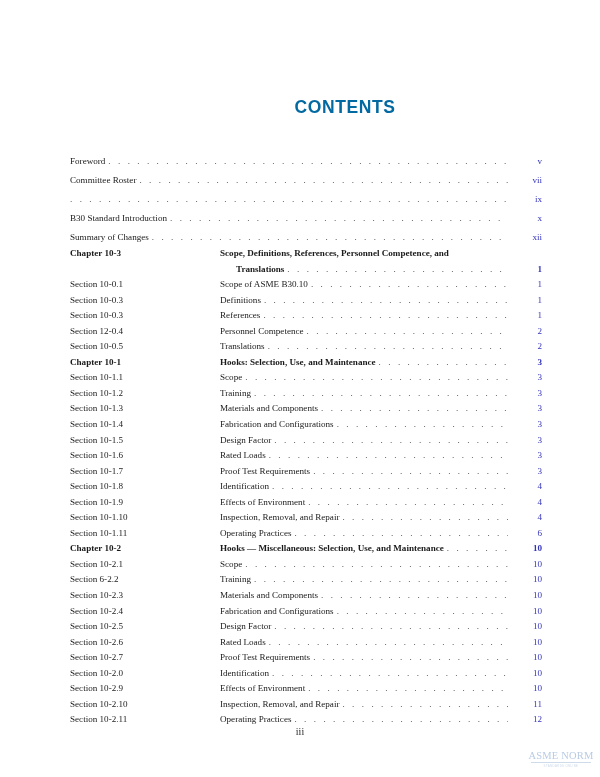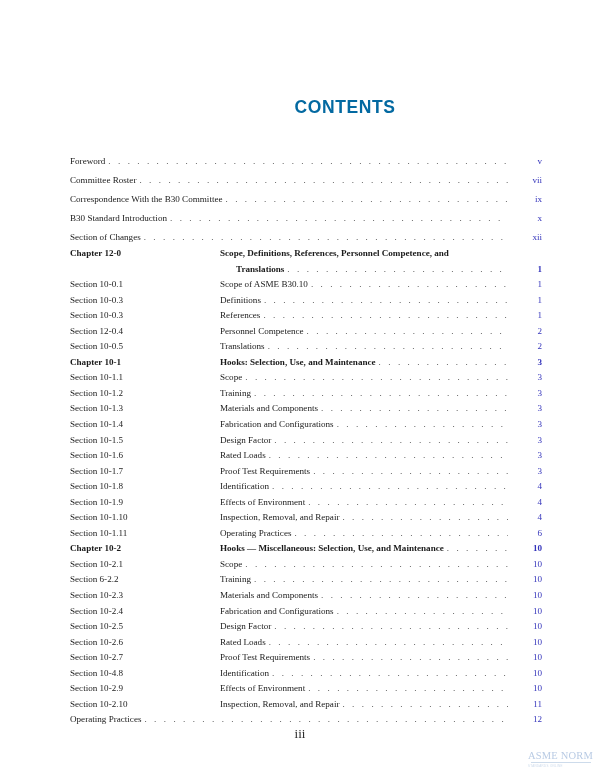--- a/index.html
+++ b/index.html
@@ -139,30 +139,30 @@
     padding-left: 16px;
   }
 
   
   .folio {
     position: absolute;
     top: 726px;
     left: 0;
     width: 600px;
     text-align: center;
-    font-size: 13px;
+    font-size: 10px;
     color: #2a2a2a;
   }
 
   .watermark {
     position: absolute;
     left: 528px;
     top: 750px;
     width: 66px;
-    text-align: left;
+    text-align: center;
     pointer-events: none;
   }
   .watermark .wm-main {
     font-family: "Liberation Serif", "DejaVu Serif", serif;
     font-size: 10.5px;
     letter-spacing: 0.2px;
     color: #b9cbe4;
     line-height: 11px;
     white-space: nowrap;
   }
@@ -196,44 +196,43 @@
       </div>
       <div class="row fm">
         <div class="col-title">
           <span class="title-text">Committee Roster</span>
           <span class="leader">. . . . . . . . . . . . . . . . . . . . . . . . . . . . . . . . . . . . . . . . . . . . . . . . . . . . . . . . . . . . . . . . . . . . . . . . . . . . . . . . . . . . . . . . . . . . . . . . . . . . . . . . . . . . . . . . .</span>
         </div>
         <div class="col-page">vii</div>
       </div>
       <div class="row fm">
         <div class="col-title">
-          <span class="title-text">Correspondence With the B30 Committee</span>
           <span class="leader">. . . . . . . . . . . . . . . . . . . . . . . . . . . . . . . . . . . . . . . . . . . . . . . . . . . . . . . . . . . . . . . . . . . . . . . . . . . . . . . . . . . . . . . . . . . . . . . . . . . . . . . . . . . . . . . . .</span>
         </div>
         <div class="col-page">ix</div>
       </div>
       <div class="row fm">
         <div class="col-title">
           <span class="title-text">B30 Standard Introduction</span>
           <span class="leader">. . . . . . . . . . . . . . . . . . . . . . . . . . . . . . . . . . . . . . . . . . . . . . . . . . . . . . . . . . . . . . . . . . . . . . . . . . . . . . . . . . . . . . . . . . . . . . . . . . . . . . . . . . . . . . . . .</span>
         </div>
         <div class="col-page">x</div>
       </div>
       <div class="row fm">
         <div class="col-title">
-          <span class="title-text">Section of Changes</span>
+          <span class="title-text">Summary of Changes</span>
           <span class="leader">. . . . . . . . . . . . . . . . . . . . . . . . . . . . . . . . . . . . . . . . . . . . . . . . . . . . . . . . . . . . . . . . . . . . . . . . . . . . . . . . . . . . . . . . . . . . . . . . . . . . . . . . . . . . . . . . .</span>
         </div>
         <div class="col-page">xii</div>
       </div>
     </div>
 
   <div class="toc toc-body" id="contents-list">
       <div class="row bold two-line">
-        <div class="col-label">Chapter 12-0</div>
+        <div class="col-label">Chapter 10-3</div>
         <div class="wrap-block">
           <div class="wrap-line-1">Scope, Definitions, References, Personnel Competence, and</div>
           <div class="wrap-line-2">
             <span class="title-text">Translations</span>
             <span class="leader">. . . . . . . . . . . . . . . . . . . . . . . . . . . . . . . . . . . . . . . . . . . . . . . . . . . . . . . . . . . . . . . . . . . . . . . . . . . . . . . . . . . . . . . . . . . . . . . . . . . . . . . . . . . . . . . . .</span>
           </div>
         </div>
         <div class="col-page" style="align-self: flex-end;">1</div>
       </div>
       <div class="row">
@@ -430,21 +429,21 @@
       </div>
       <div class="row">
         <div class="col-label">Section 10-2.7</div>
         <div class="col-title">
           <span class="title-text">Proof Test Requirements</span>
           <span class="leader">. . . . . . . . . . . . . . . . . . . . . . . . . . . . . . . . . . . . . . . . . . . . . . . . . . . . . . . . . . . . . . . . . . . . . . . . . . . . . . . . . . . . . . . . . . . . . . . . . . . . . . . . . . . . . . . . .</span>
         </div>
         <div class="col-page">10</div>
       </div>
       <div class="row">
-        <div class="col-label">Section 10-4.8</div>
+        <div class="col-label">Section 10-2.0</div>
         <div class="col-title">
           <span class="title-text">Identification</span>
           <span class="leader">. . . . . . . . . . . . . . . . . . . . . . . . . . . . . . . . . . . . . . . . . . . . . . . . . . . . . . . . . . . . . . . . . . . . . . . . . . . . . . . . . . . . . . . . . . . . . . . . . . . . . . . . . . . . . . . . .</span>
         </div>
         <div class="col-page">10</div>
       </div>
       <div class="row">
         <div class="col-label">Section 10-2.9</div>
         <div class="col-title">
           <span class="title-text">Effects of Environment</span>
@@ -454,20 +453,21 @@
       </div>
       <div class="row">
         <div class="col-label">Section 10-2.10</div>
         <div class="col-title">
           <span class="title-text">Inspection, Removal, and Repair</span>
           <span class="leader">. . . . . . . . . . . . . . . . . . . . . . . . . . . . . . . . . . . . . . . . . . . . . . . . . . . . . . . . . . . . . . . . . . . . . . . . . . . . . . . . . . . . . . . . . . . . . . . . . . . . . . . . . . . . . . . . .</span>
         </div>
         <div class="col-page">11</div>
       </div>
       <div class="row">
+        <div class="col-label">Section 10-2.11</div>
         <div class="col-title">
           <span class="title-text">Operating Practices</span>
           <span class="leader">. . . . . . . . . . . . . . . . . . . . . . . . . . . . . . . . . . . . . . . . . . . . . . . . . . . . . . . . . . . . . . . . . . . . . . . . . . . . . . . . . . . . . . . . . . . . . . . . . . . . . . . . . . . . . . . . .</span>
         </div>
         <div class="col-page">12</div>
       </div>
     </div>
 
   <div class="folio">iii</div>
 

